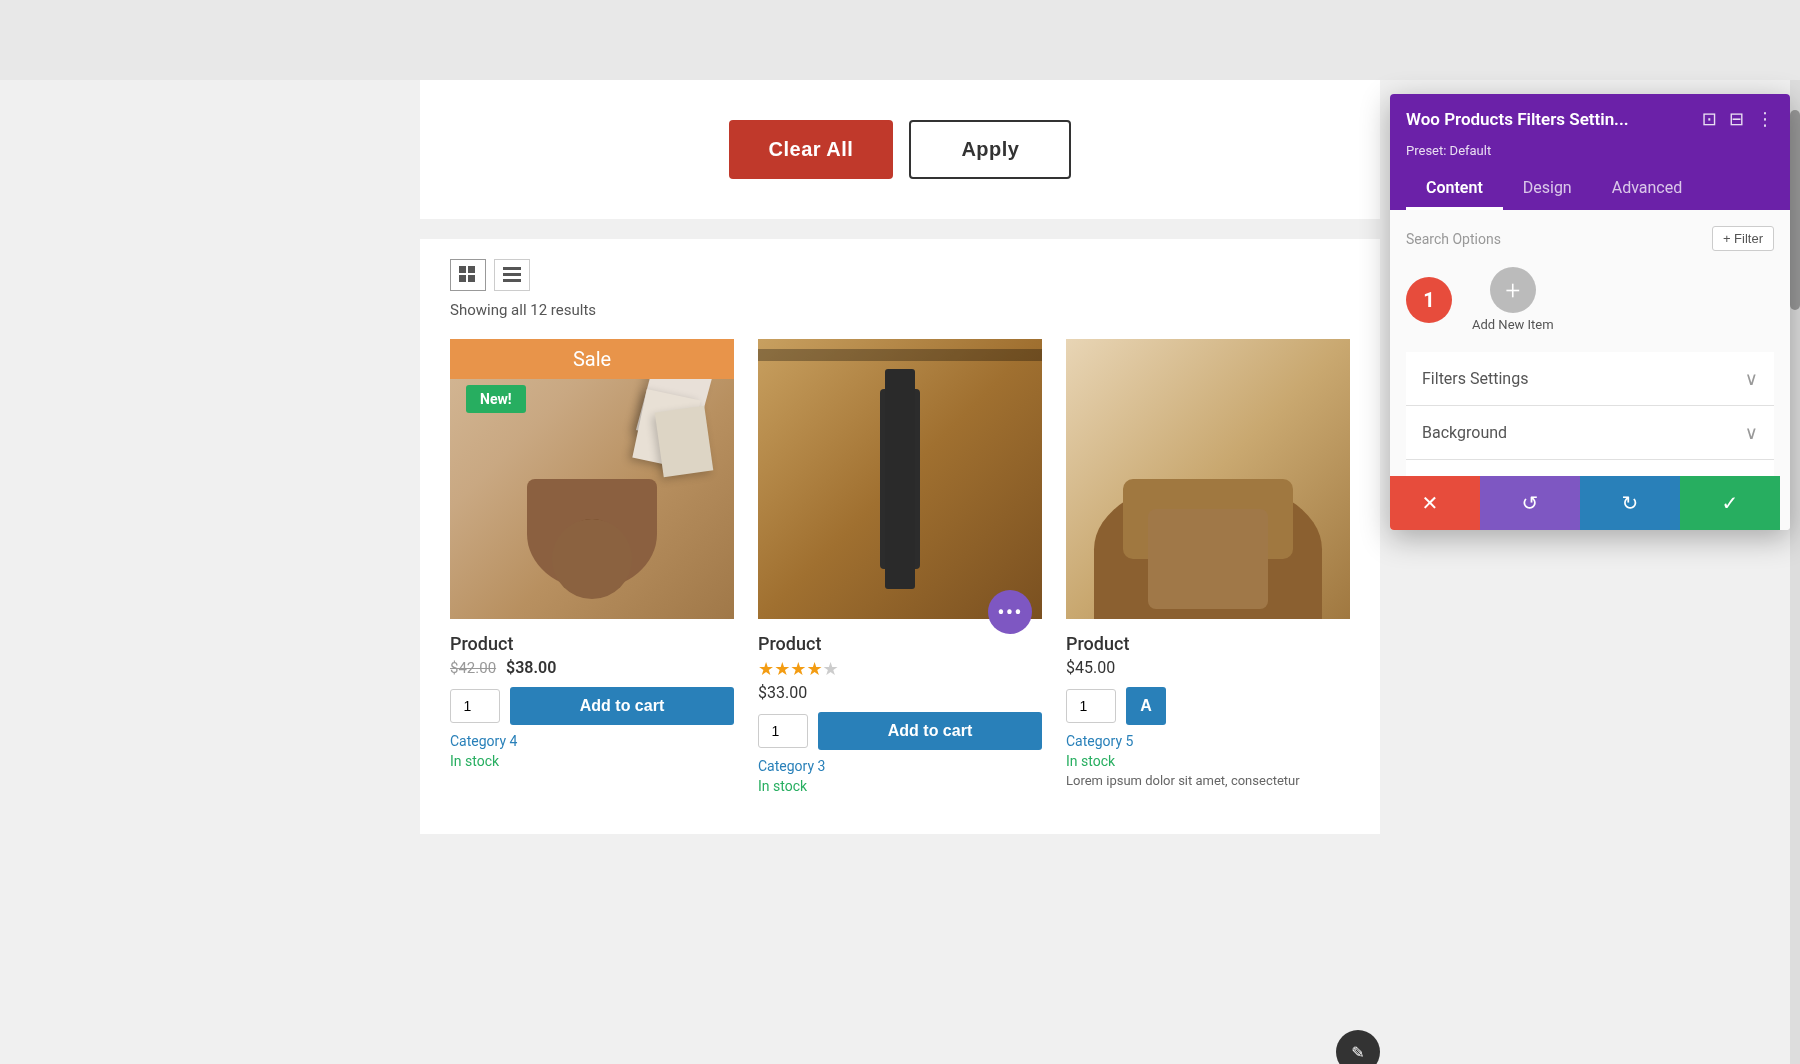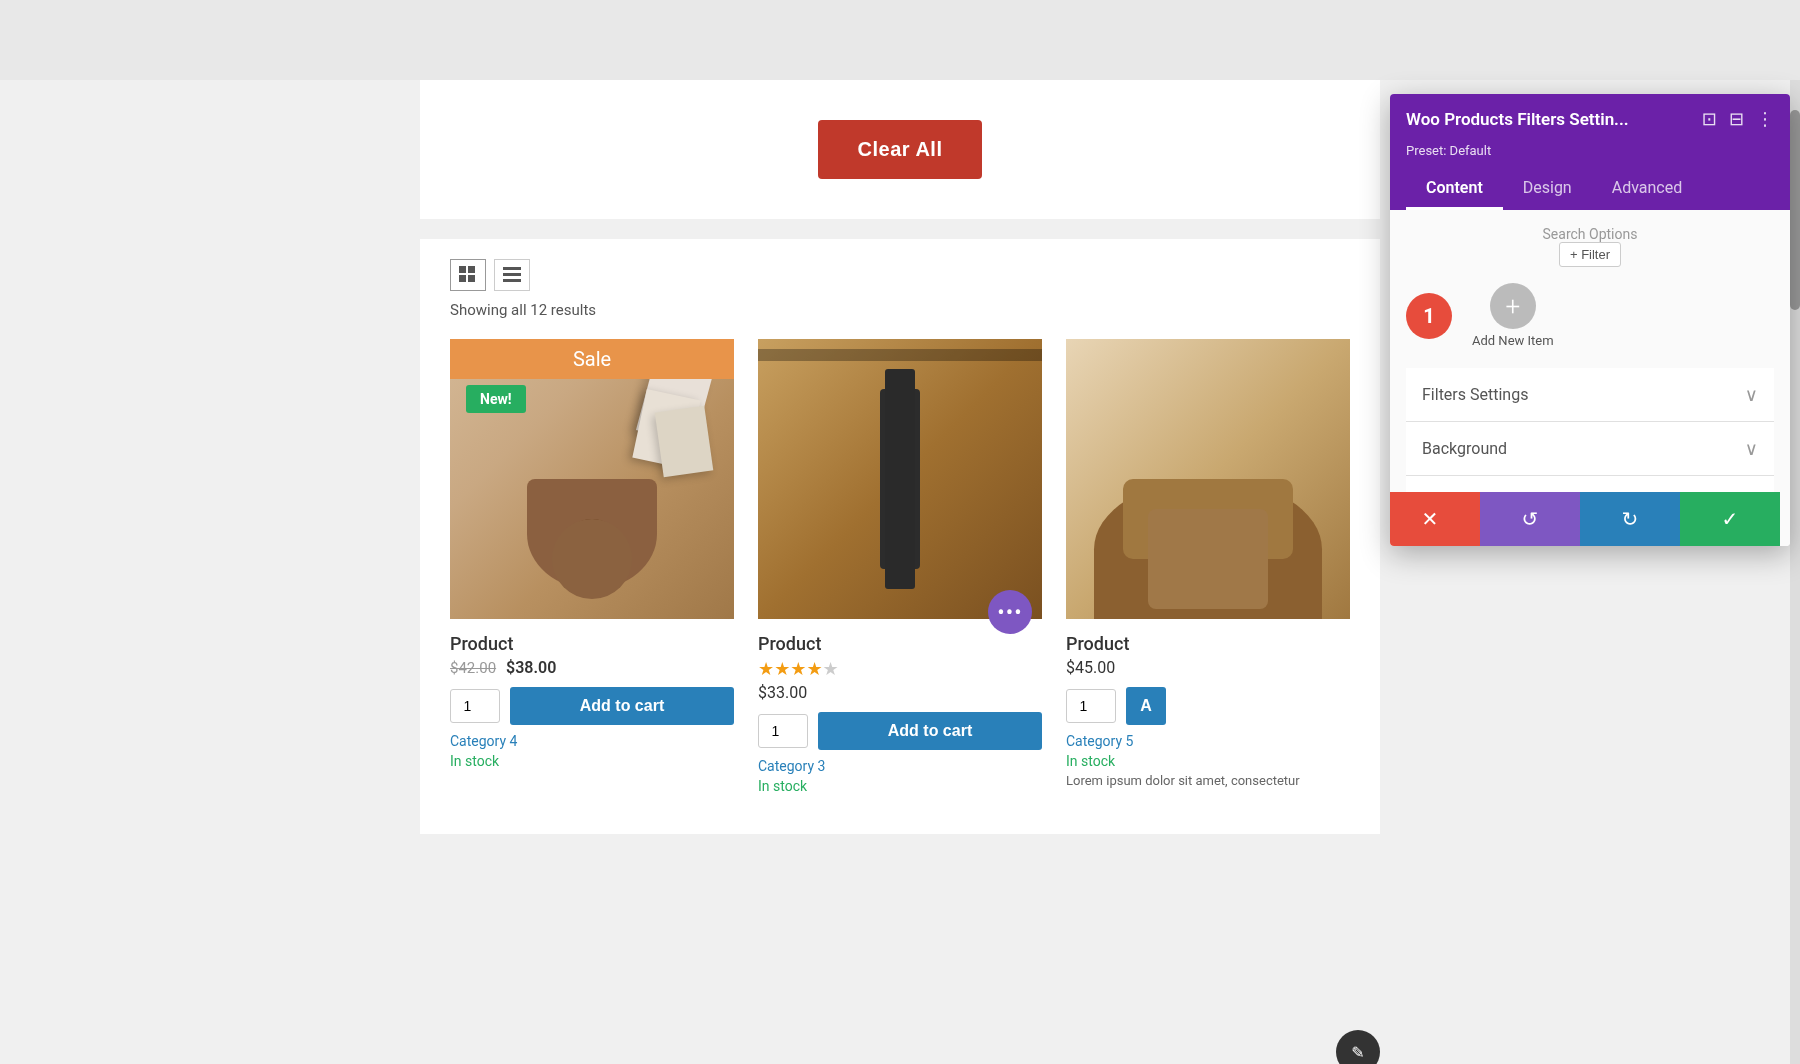--- a/index.html
+++ b/index.html
@@ -385,21 +385,20 @@
     .panel-body {
       padding: 16px;
       background: #fafafa;
     }
 
     .search-options-row {
       display: flex;
       align-items: center;
       justify-content: space-between;
       margin-bottom: 16px;
-      flex-direction: column;
     }
 
     .search-options-label {
       color: #999;
       font-size: 14px;
     }
 
     .filter-btn {
       color: #555;
       font-size: 13px;
@@ -542,20 +541,21 @@
       font-size: 18px;
     }
   </style>
 </head>
 <body>
 
 <div class="main-content">
 
   <div class="filter-buttons-area">
     <button class="btn-clear-all">Clear All</button>
+    <button class="btn-apply">Apply</button>
   </div>
 
   <div class="products-area">
     <div class="view-controls">
       <button class="view-btn active">
         <svg width="18" height="18" viewBox="0 0 18 18">
           <rect x="0" y="0" width="7" height="7" fill="#555"></rect>
           <rect x="9" y="0" width="7" height="7" fill="#555"></rect>
           <rect x="0" y="9" width="7" height="7" fill="#555"></rect>
           <rect x="9" y="9" width="7" height="7" fill="#555"></rect>

